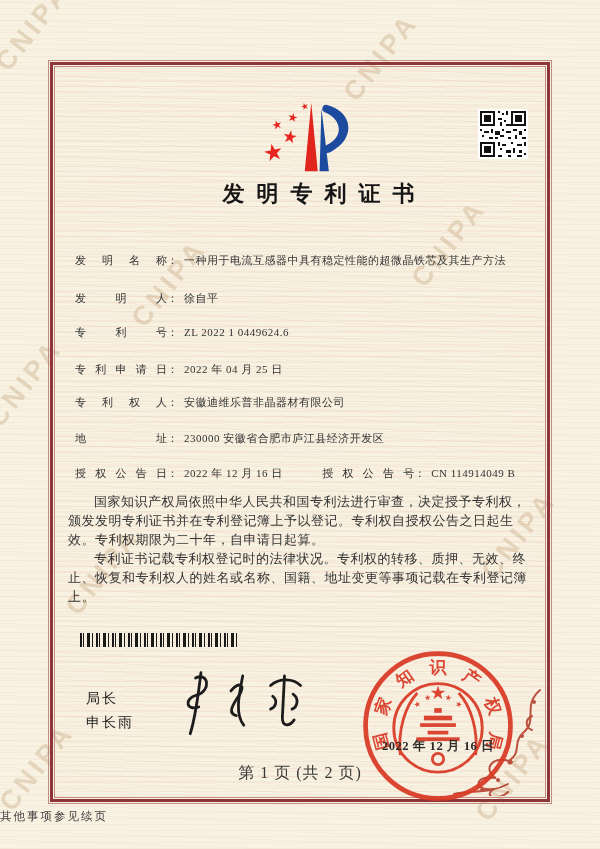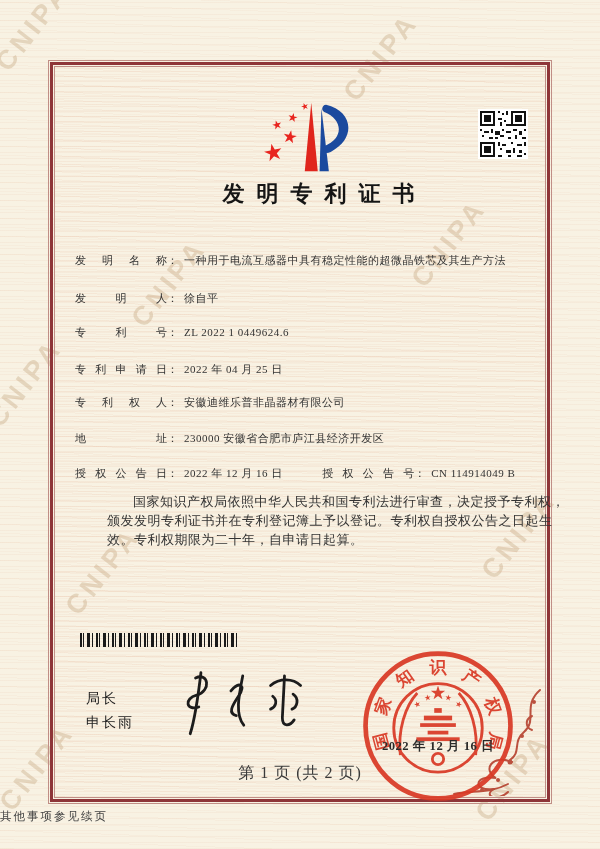--- a/index.html
+++ b/index.html
@@ -38,21 +38,21 @@
     display:flex; align-items:center; justify-content:center;}
   .title{
     position:absolute; left:0; right:0; top:179px; text-align:center;
     font-size:22px; font-weight:bold; color:#151515; letter-spacing:12px; text-indent:12px; z-index:3;margin-left:37px;
   }
   .row{position:absolute; left:75px; font-size:11px; color:#333; white-space:nowrap; z-index:3;}
   .lbl{display:inline-block; width:92px; text-align:justify; text-align-last:justify; vertical-align:bottom;}
   .colon{margin-right:6px;}
   .val{letter-spacing:0.5px;}
   .body-text{position:absolute; left:68px; top:492px; width:466px; font-size:13px; line-height:19px;
-    color:#333; z-index:3; letter-spacing:0.5px;margin-left:39px;}
+    color:#333; z-index:3; letter-spacing:0.5px;}
   .body-text p{margin:0; text-indent:2em;}
   .barcode{position:absolute; left:80px; top:633px; width:160px; height:14px; z-index:3;
     background:
       repeating-linear-gradient(90deg,#1a1a1a 0 2px,rgba(0,0,0,0) 2px 3px,#1a1a1a 3px 4px,rgba(0,0,0,0) 4px 7px,#1a1a1a 7px 10px,rgba(0,0,0,0) 10px 12px,#1a1a1a 12px 13px,rgba(0,0,0,0) 13px 16px);
   }
   .director{position:absolute; left:86px; top:687px; font-size:14px; color:#222; z-index:3; line-height:24px; font-weight:normal; letter-spacing:2px;}
   .signature{position:absolute; left:172px; top:668px; z-index:4;}
   .seal{position:absolute; left:358px; top:646px; z-index:5; opacity:0.93;}
   .flourish{position:absolute; left:452px; top:686px; z-index:3; opacity:0.9;}
   .page-info{position:absolute; left:0; right:0; top:763px; text-align:center; font-size:16px; color:#3a3a3a; letter-spacing:1px; z-index:3;}
@@ -171,20 +171,21 @@
     <span class="lbl">地址</span><span class="colon">：</span><span class="val">230000 安徽省合肥市庐江县经济开发区</span>
   </div>
   <div class="row" style="top:466px">
     <span class="lbl">授权公告日</span><span class="colon">：</span><span class="val">2022 年 12 月 16 日</span>
     <span style="display:inline-block; width:34px"></span>
     <span class="lbl">授权公告号</span><span class="colon">：</span><span class="val">CN 114914049 B</span>
   </div>
 
   <div class="body-text">
     <p>国家知识产权局依照中华人民共和国专利法进行审查，决定授予专利权，颁发发明专利证书并在专利登记簿上予以登记。专利权自授权公告之日起生效。专利权期限为二十年，自申请日起算。</p>
+    <p>专利证书记载专利权登记时的法律状况。专利权的转移、质押、无效、终止、恢复和专利权人的姓名或名称、国籍、地址变更等事项记载在专利登记簿上。</p>
   </div>
 
   <div class="barcode"></div>
 
   <div class="director">
     <div>局长</div>
     <div>申长雨</div>
   </div>
 
   <svg class="signature" width="150" height="78" viewBox="0 0 140 70">

